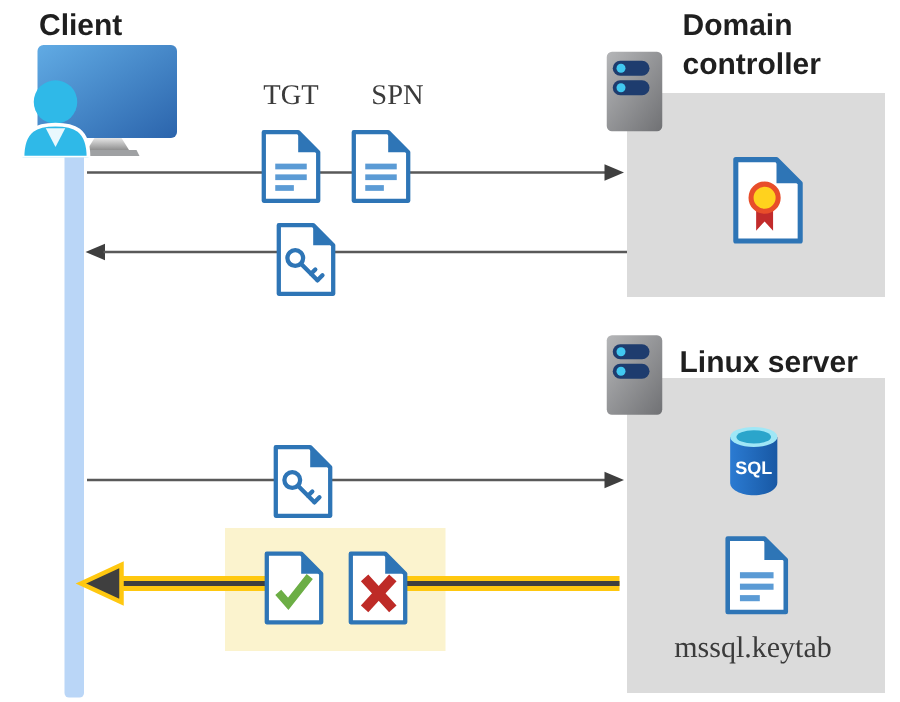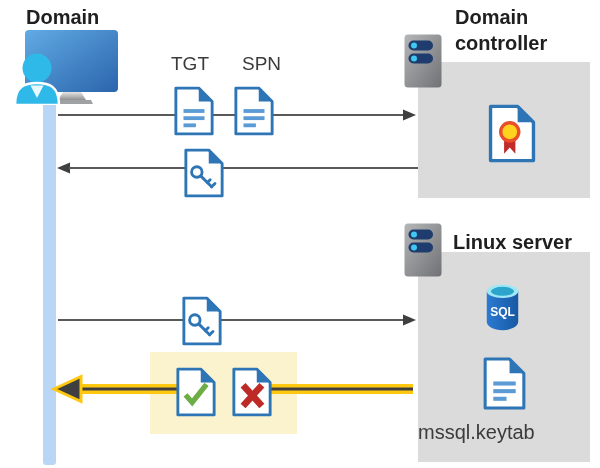--- a/index.html
+++ b/index.html
@@ -12,21 +12,21 @@
   .stage{position:relative;width:600px;height:468px;background:#fff;overflow:hidden;
          font-family:"Liberation Sans", sans-serif;}
   .abs{position:absolute;}
   .box{background:var(--box-gray);z-index:1;}
   .highlight{background:var(--highlight-yellow);z-index:2;}
   .lifeline{background:var(--lifeline-blue);border-radius:3px;z-index:2;}
   .arrows{z-index:3;pointer-events:none;}
   .icon{z-index:4;}
   .lbl{z-index:5;color:var(--text-gray);font-size:19px;}
   .lbl-bold{z-index:5;color:var(--label-dark);font-weight:bold;font-size:20px;line-height:26px;}
-  .center{text-align:left;}
+  .center{text-align:center;font-family:Liberation Serif, serif;}
   .nowrap{white-space:nowrap;}
   
   .doc-page{fill:#fff;stroke:var(--doc-blue);stroke-width:3;stroke-linejoin:round;}
   .doc-fold{fill:var(--doc-blue);}
   .doc-line{fill:var(--doc-line-blue);}
   .key-stroke{stroke:var(--doc-blue);stroke-width:3;fill:none;stroke-linecap:round;}
   .check-mark{stroke:var(--check-green);stroke-width:5.5;fill:none;stroke-linejoin:miter;}
   .x-mark{stroke:var(--deny-red);stroke-width:7;stroke-linecap:square;}
   .arrow-line{stroke:var(--arrow-gray);stroke-width:1.8;}
   .arrow-head{fill:var(--arrow-head);}
@@ -191,21 +191,21 @@
   </svg>
 
   <svg class="abs icon" style="left:482px;top:356px;" width="45" height="55" viewBox="0 0 44 54">
     <path class="doc-page" d="M3 3 H27 L41 17 V51 H3 Z"></path>
     <path class="doc-fold" d="M27 3 V17 H41 Z"></path>
     <rect class="doc-line" x="11" y="25" width="22" height="4"></rect>
     <rect class="doc-line" x="11" y="32.5" width="22" height="4"></rect>
     <rect class="doc-line" x="11" y="40" width="13" height="4"></rect>
   </svg>
 
-  <div class="abs lbl-bold" style="left:26px;top:4px;">Domain</div>
+  <div class="abs lbl-bold" style="left:26px;top:4px;">Client</div>
 
   <div class="abs lbl-bold nowrap" style="left:453px;top:229px;">Linux server</div>
 
   <div class="abs lbl-bold" style="left:455px;top:4px;width:135px;">Domain controller</div>
 
   <div class="abs lbl center" style="left:171px;top:53px;width:46px;">TGT</div>
 
   <div class="abs lbl center" style="left:231px;top:53px;width:46px;margin-left:11px;">SPN</div>
 
   <div class="abs lbl center nowrap" style="left:418px;top:421px;width:168px;font-size:20px;">mssql.keytab</div>

